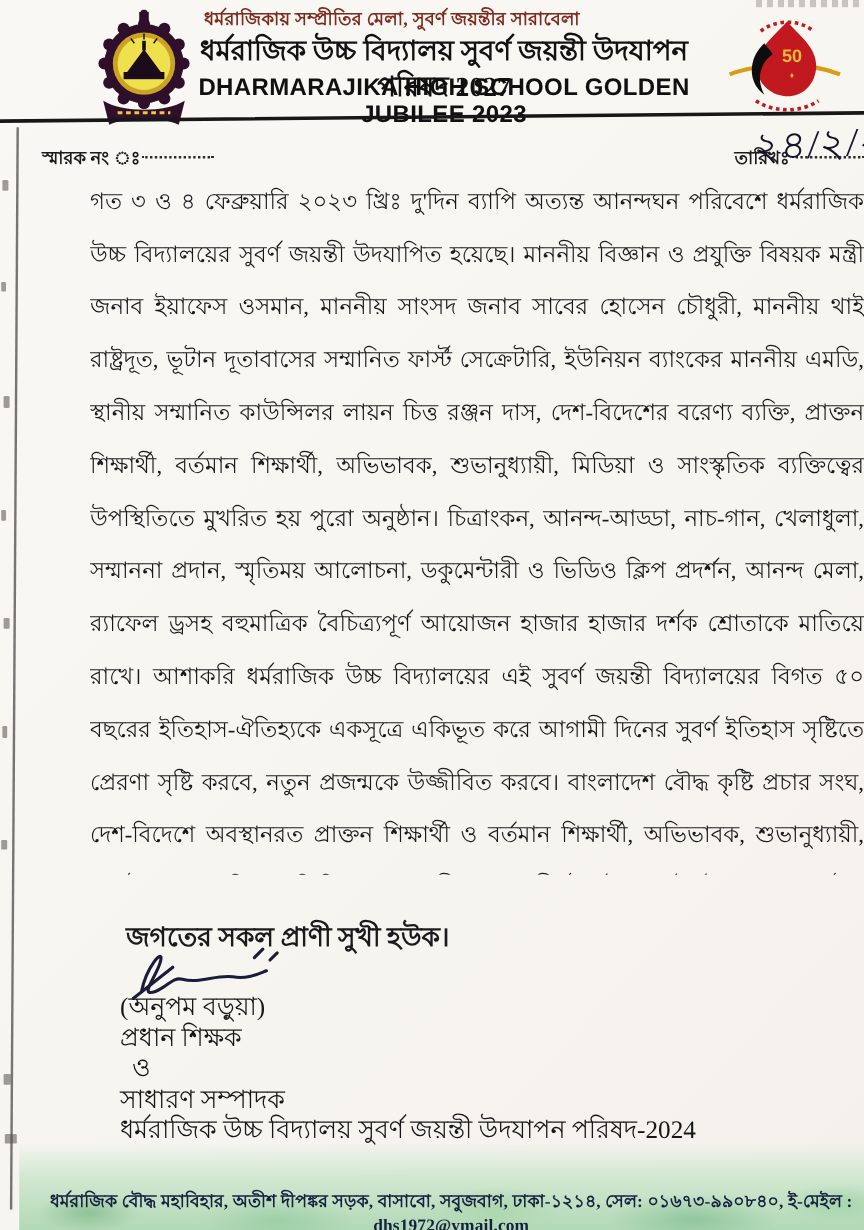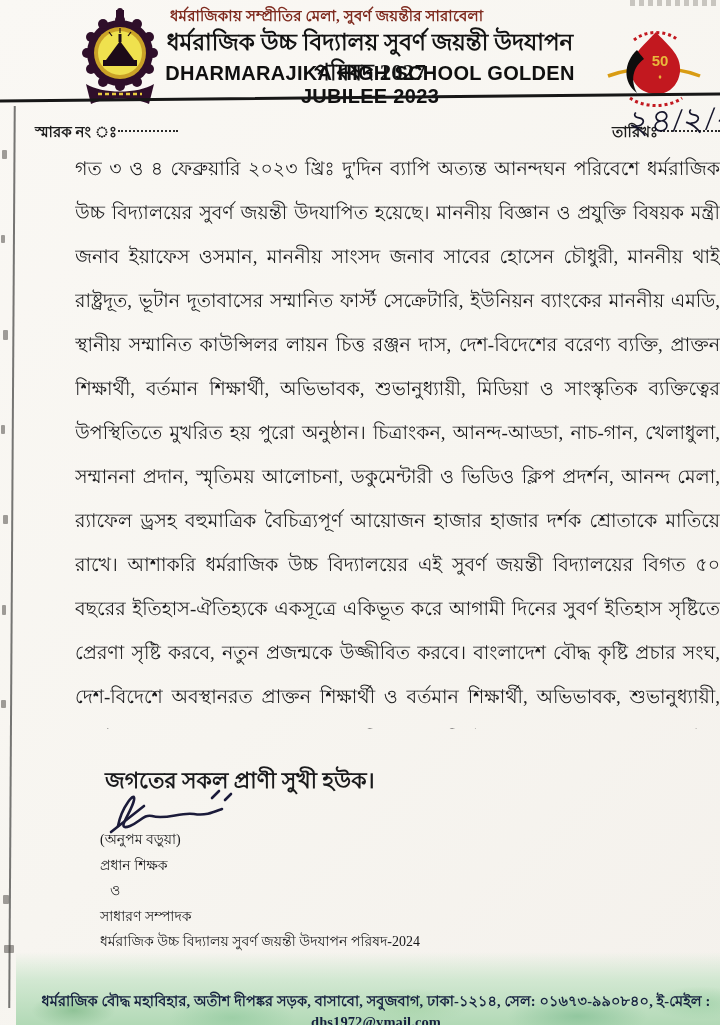--- a/index.html
+++ b/index.html
@@ -35,21 +35,21 @@
   .title-bn{
     position:absolute;left:150px;top:28px;width:440px;text-align:center;
     font-size:23px;font-weight:bold;color:#121212;line-height:30px;
   }
   .title-en{
     position:absolute;left:130px;top:62px;width:480px;text-align:center;
     font-family:"Liberation Sans","DejaVu Sans",sans-serif;
     font-size:20px;font-weight:800;color:#101010;letter-spacing:.3px;
   }
   .logo-left{position:absolute;left:72px;top:8px;}
-  .logo-right{position:absolute;left:604px;top:24px;}
+  .logo-right{position:absolute;left:604px;top:10px;}
 
   .divider{
     position:absolute;left:-4px;top:96px;width:730px;height:3px;
     background:#171717;transform:rotate(-.55deg);border-radius:2px;
   }
 
   
   .memo-row{position:absolute;left:0;top:116px;width:720px;height:40px;font-size:15px;color:#1b1b1b;}
   .memo-label{position:absolute;left:35px;top:4px;font-weight:bold;}
   .memo-dots{position:absolute;left:118px;top:14px;width:60px;border-bottom:2px dotted #2a2a2a;}
@@ -66,21 +66,21 @@
     position:absolute;left:75px;top:147px;width:645px;height:582px;overflow:hidden;
     font-size:19px;line-height:44px;color:#1a1a1c;text-align:justify;
   }
   .body-text p{margin:0 0 1px 0;}
 
   .blessing{
     position:absolute;left:105px;top:763px;font-size:22px;color:#1a1a1c;font-weight:bold;
   }
   .signature{position:absolute;left:108px;top:786px;}
   .sign-block{
-    position:absolute;left:100px;top:827px;font-size:14px;line-height:25.5px;color:#161618;
+    position:absolute;left:100px;top:827px;font-size:21px;line-height:25.5px;color:#161618;
   }
   .sign-block div{margin:0;}
 
   
   .footer{
     position:absolute;left:16px;top:952px;width:720px;height:73px;
     background:
       radial-gradient(60px 24px at 8% 80%, rgba(120,180,130,.65), transparent 70%),
       radial-gradient(90px 30px at 30% 90%, rgba(140,199,154,.6), transparent 70%),
       radial-gradient(80px 26px at 55% 75%, rgba(158,207,159,.55), transparent 70%),

